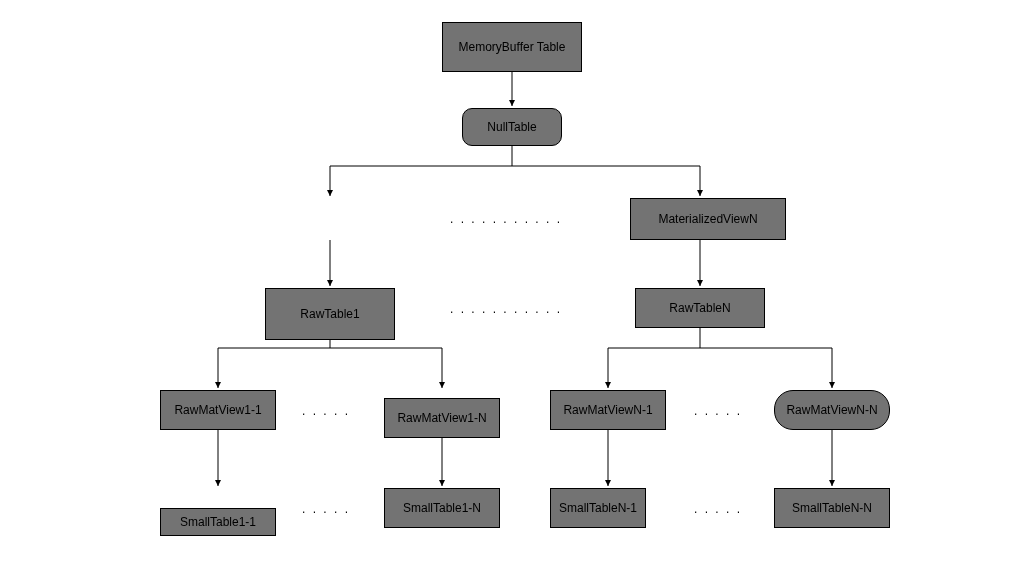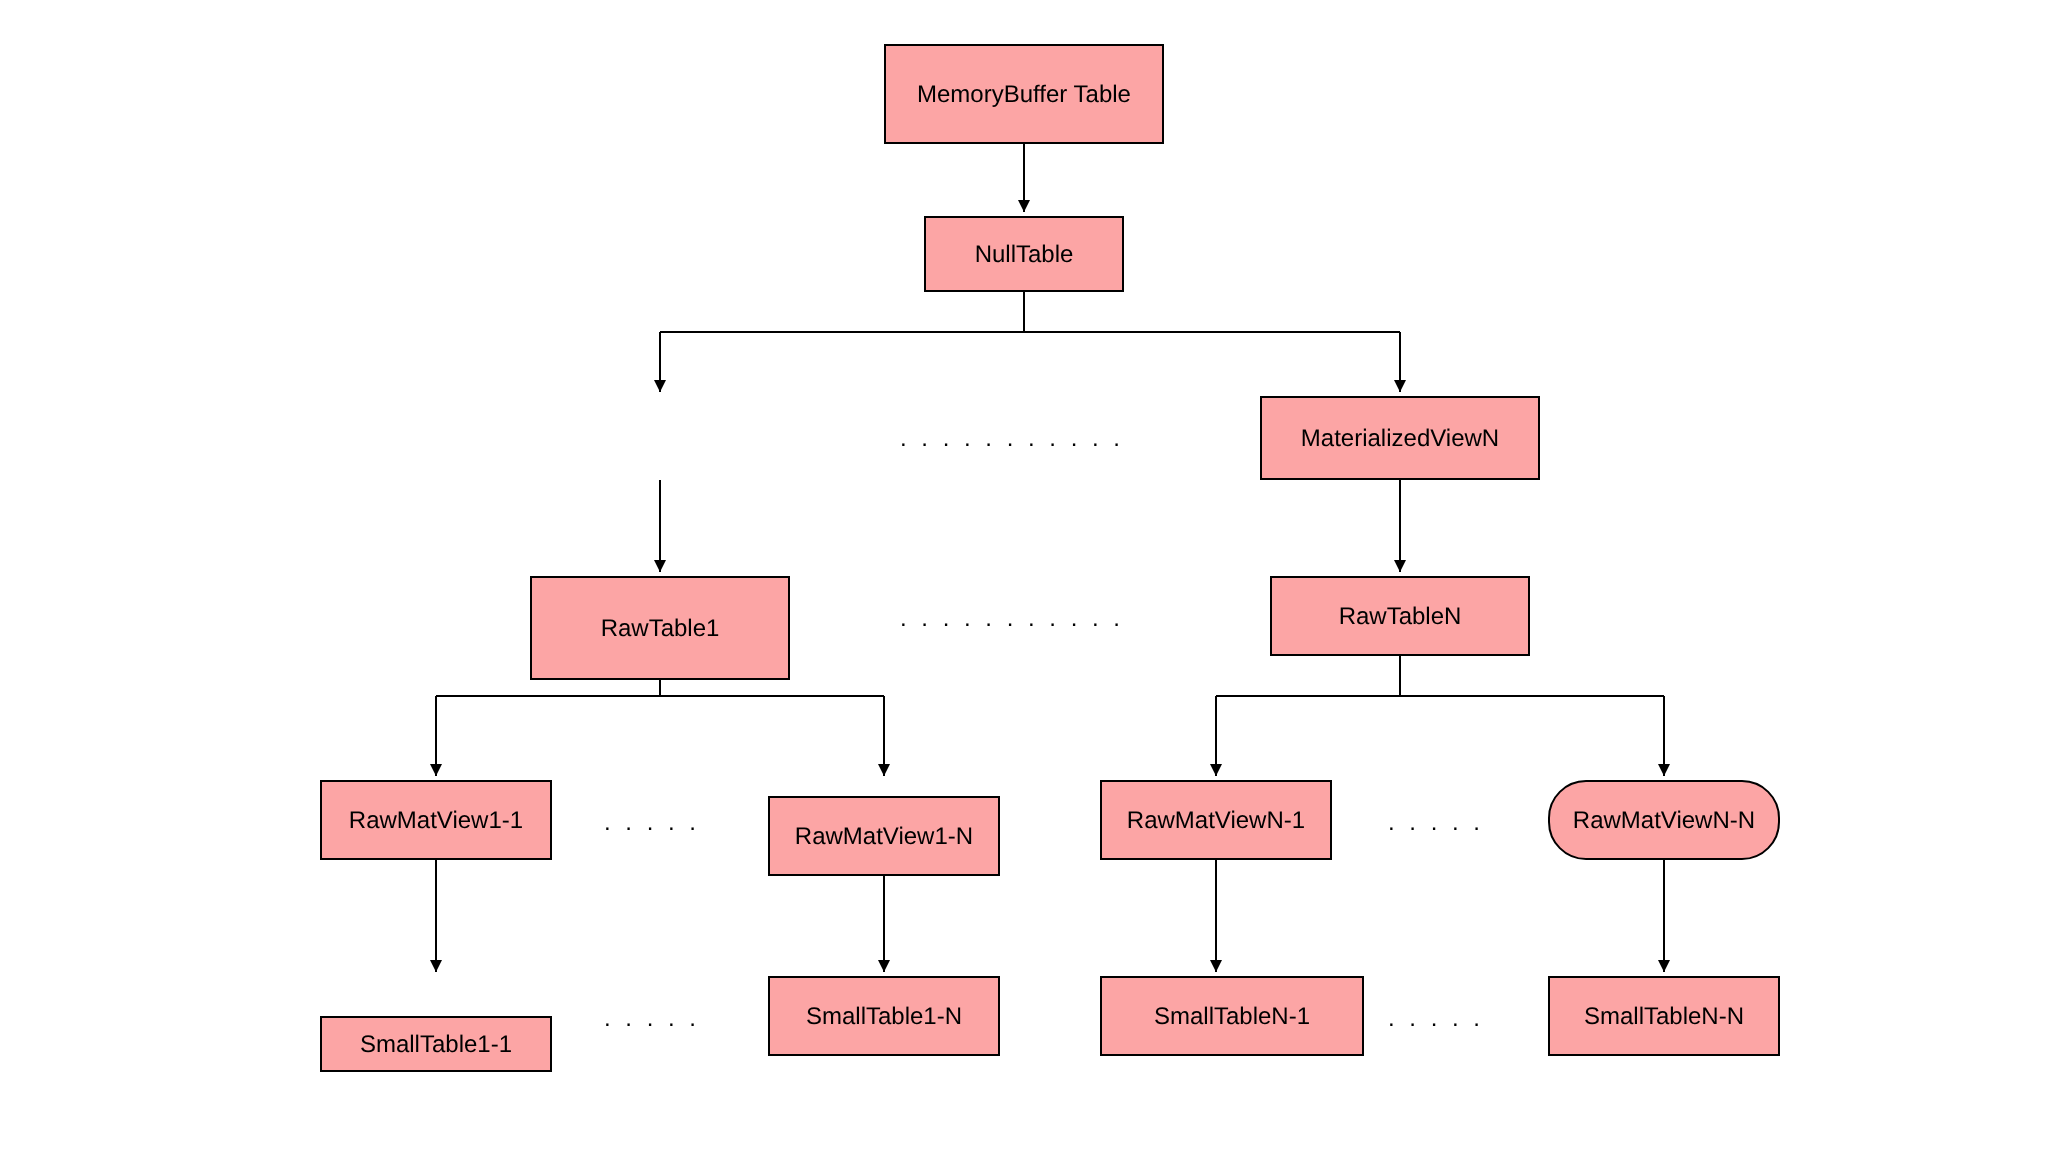--- a/index.html
+++ b/index.html
@@ -21,21 +21,21 @@
   svg.lines {
     position: absolute;
     left: 0; top: 0;
     width: 1024px;
     height: 587px;
     pointer-events: none;
   }
   .box {
     position: absolute;
     border: 1px solid #000;
-    background: #fca5a5;
+    background: #737373;
     display: flex;
     align-items: center;
     justify-content: center;
     text-align: center;
     padding: 2px 4px;
     box-sizing: border-box;
     line-height: 1.2;
   }
   .dots {
     position: absolute;
@@ -83,36 +83,36 @@
     <line x1="442" y1="430" x2="442" y2="486" marker-end="url(#arrow)"></line>
 
     <line x1="608" y1="430" x2="608" y2="486" marker-end="url(#arrow)"></line>
 
     <line x1="832" y1="430" x2="832" y2="486" marker-end="url(#arrow)"></line>
   </g>
 </svg>
 
 <div class="box" style="left:442px; top:22px; width:140px; height:50px;">MemoryBuffer Table</div>
 
-<div class="box" style="left:462px; top:108px; width:100px; height:38px;">NullTable</div>
+<div class="box" style="left:462px; top:108px; width:100px; height:38px;border-radius:10px;">NullTable</div>
 
-<div class="box" style="left:630px; top:198px; width:140px; height:42px;">MaterializedViewN</div>
+<div class="box" style="left:630px; top:198px; width:156px; height:42px;">MaterializedViewN</div>
 <span class="dots" style="left:450px; top:212px;">. . . . . . . . . . .</span>
 
 <div class="box" style="left:265px; top:288px; width:130px; height:52px;">RawTable1</div>
 <div class="box" style="left:635px; top:288px; width:130px; height:40px;">RawTableN</div>
 <span class="dots" style="left:450px; top:302px;">. . . . . . . . . . .</span>
 
 <div class="box" style="left:160px; top:390px; width:116px; height:40px;">RawMatView1-1</div>
 <div class="box" style="left:384px; top:398px; width:116px; height:40px;">RawMatView1-N</div>
 <div class="box" style="left:550px; top:390px; width:116px; height:40px;">RawMatViewN-1</div>
 <div class="box" style="left:774px; top:390px; width:116px; height:40px;border-radius:19px;">RawMatViewN-N</div>
 <span class="dots" style="left:302px; top:404px;">. . . . .</span>
 <span class="dots" style="left:694px; top:404px;">. . . . .</span>
 
 <div class="box" style="left:160px; top:508px; width:116px; height:28px;">SmallTable1-1</div>
 <div class="box" style="left:384px; top:488px; width:116px; height:40px;">SmallTable1-N</div>
-<div class="box" style="left:550px; top:488px; width:132px; height:40px;">SmallTableN-1</div>
+<div class="box" style="left:550px; top:488px; width:96px; height:40px;">SmallTableN-1</div>
 <div class="box" style="left:774px; top:488px; width:116px; height:40px;">SmallTableN-N</div>
 <span class="dots" style="left:302px; top:502px;">. . . . .</span>
 <span class="dots" style="left:694px; top:502px;">. . . . .</span>
 
 </div>
 
 </body></html>

